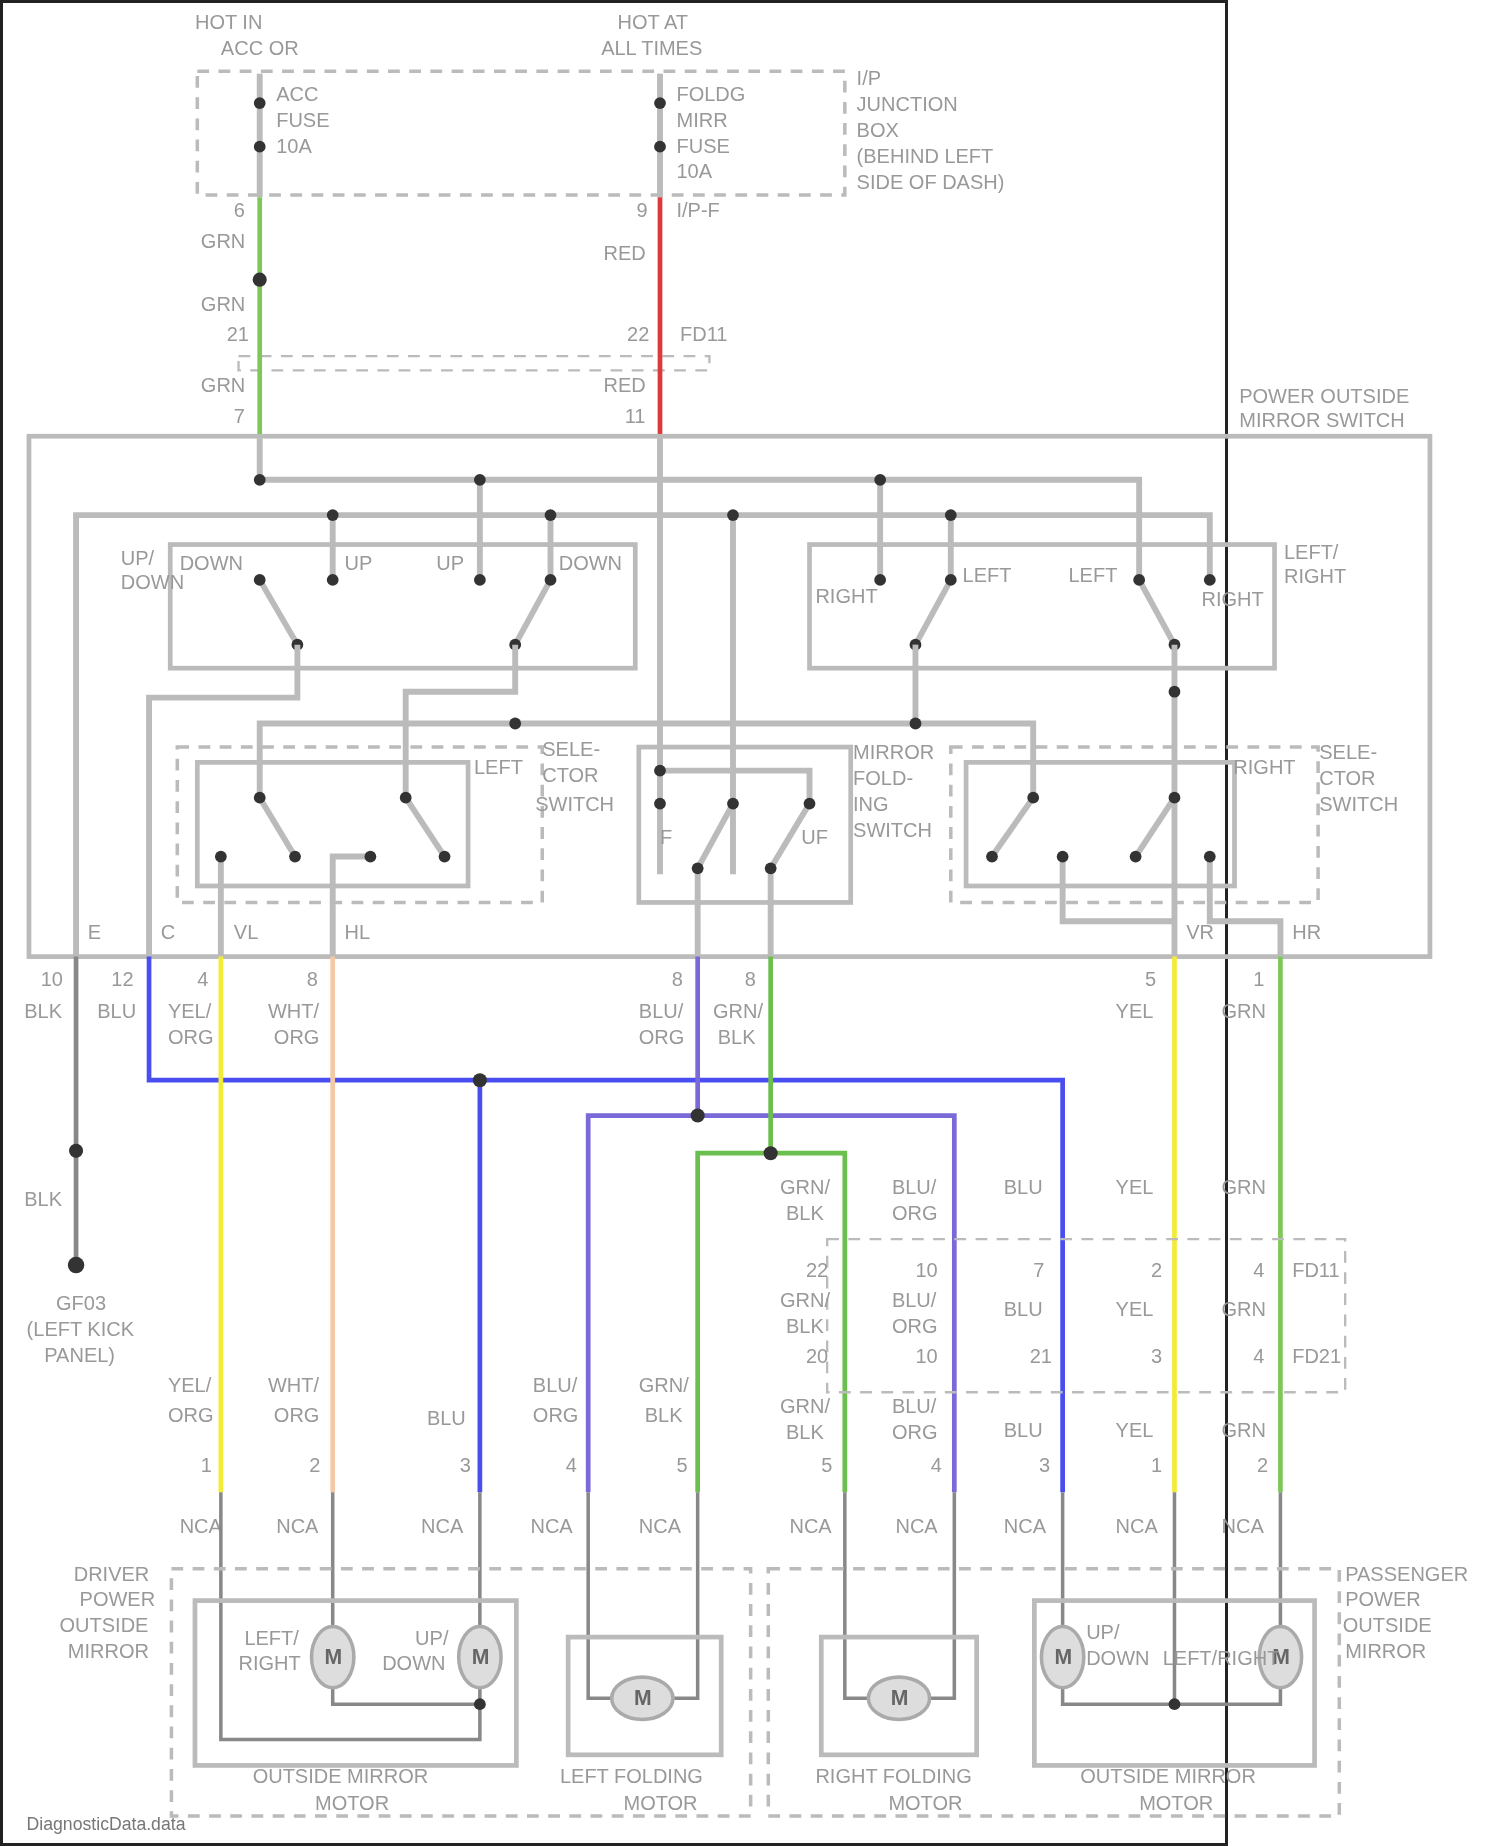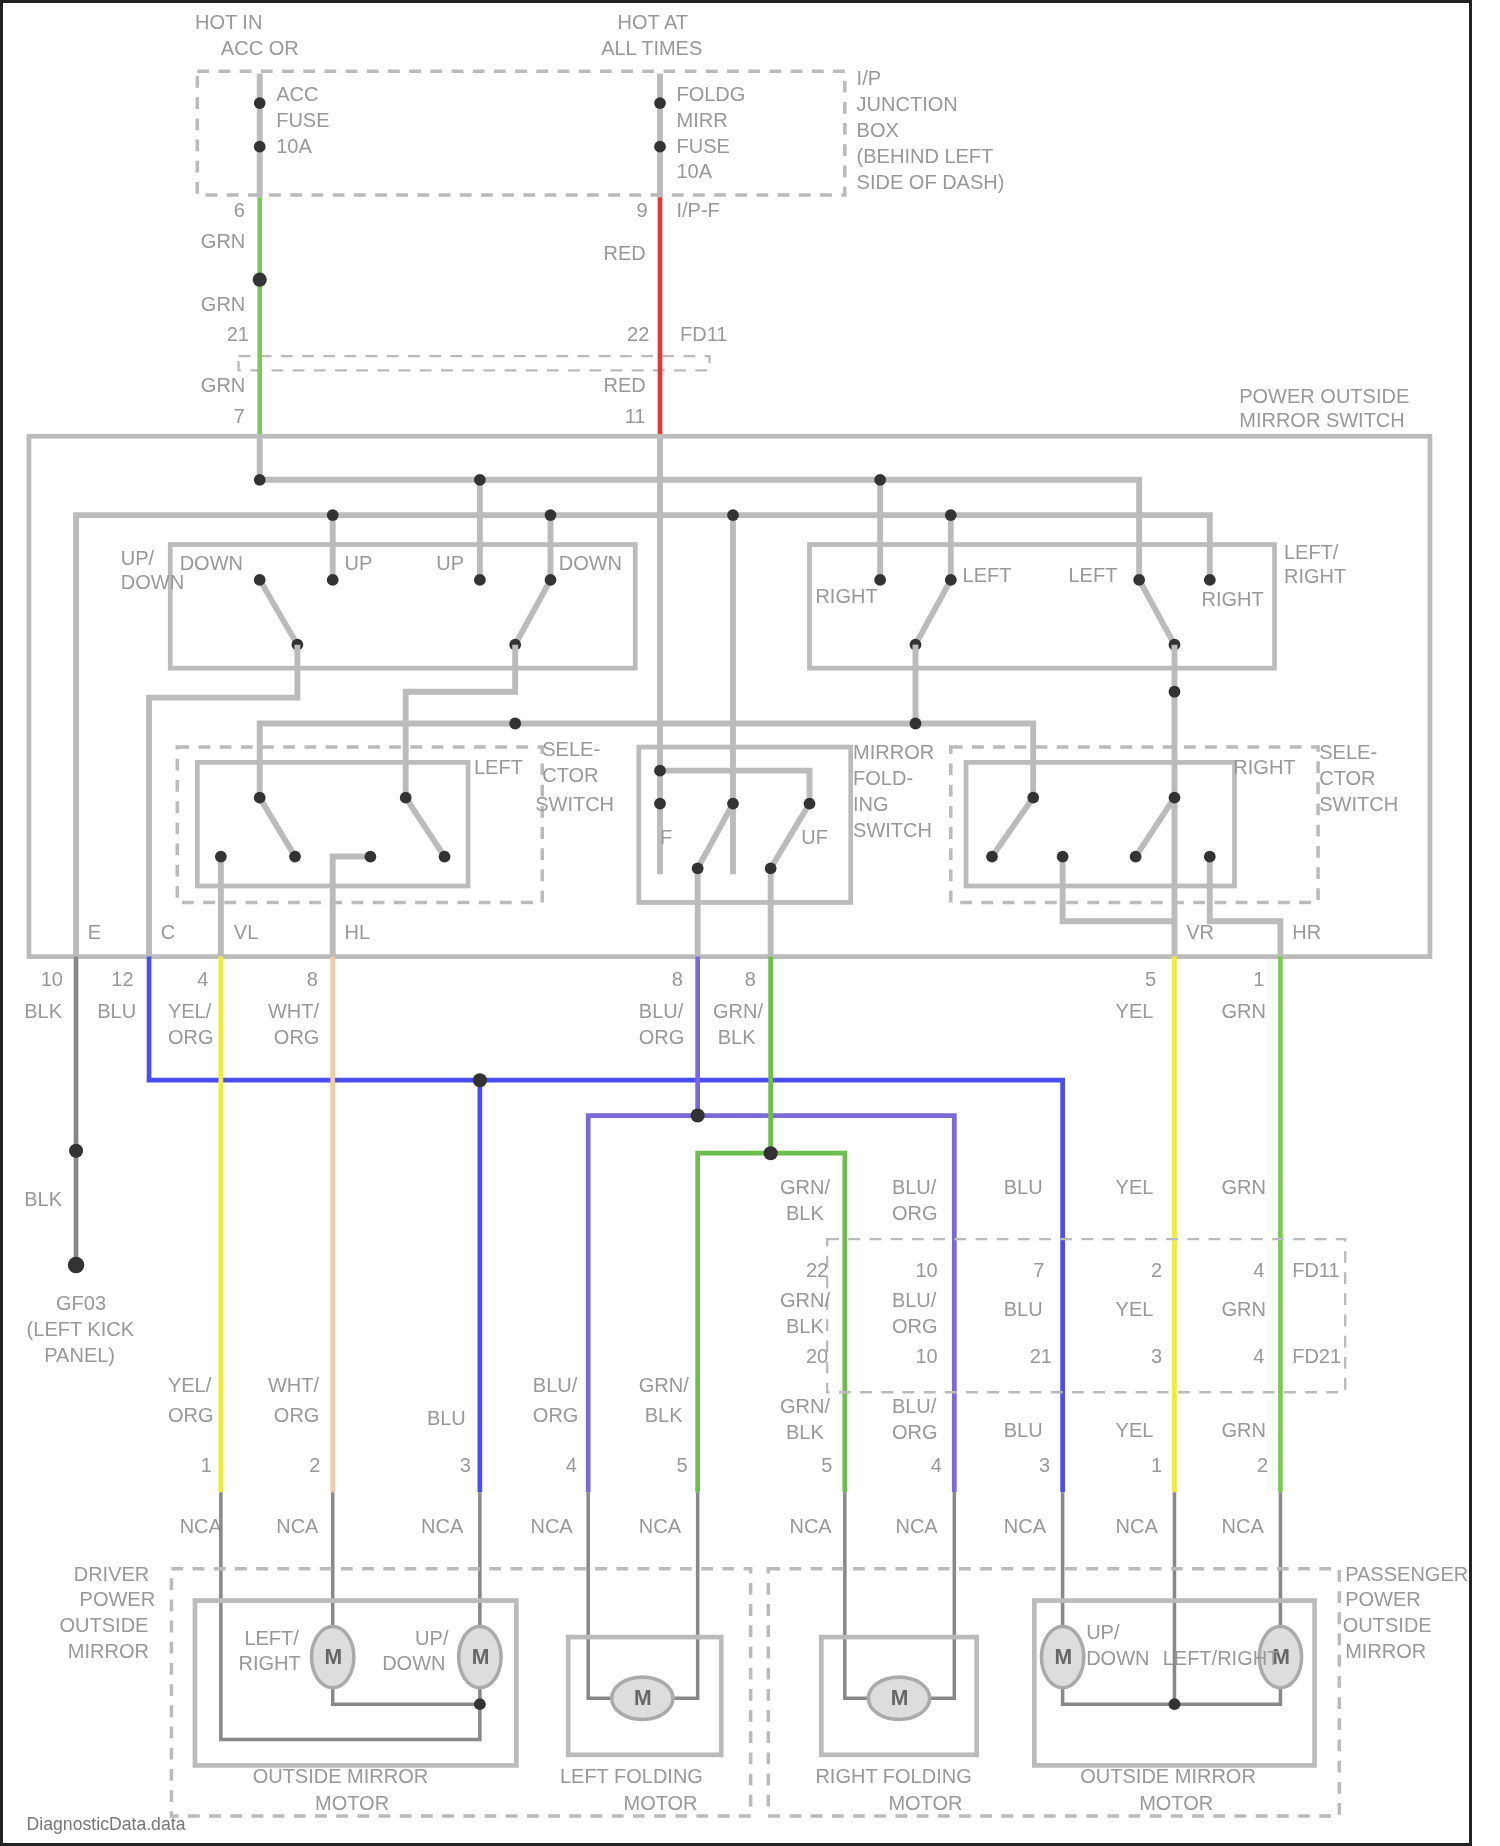--- a/index.html
+++ b/index.html
@@ -1,17 +1,17 @@
 <!DOCTYPE html>
 <html><head>
 <meta charset="utf-8">
 <style>
   html,body{margin:0;padding:0;background:#fff;}
   body{width:1500px;height:1846px;overflow:hidden;font-family:"Liberation Sans",sans-serif;}
-  #frame{position:absolute;left:0;top:0;width:1472px;height:1846px;box-sizing:border-box;border:3px solid #222;background:#fff;}
+  #frame{position:absolute;left:0;top:0;width:1228px;height:1846px;box-sizing:border-box;border:3px solid #222;background:#fff;}
   svg{position:absolute;left:0;top:0;}
   .w{stroke:#bbb;stroke-width:5;fill:none;}
   .box{stroke:#bbb;stroke-width:4;fill:none;}
   .dash{stroke:#bbb;stroke-width:3;fill:none;stroke-dasharray:10 8;}
   .t{font-size:17px;fill:#999;font-family:"Liberation Sans",sans-serif;}
   .dot{fill:#333;}
   .mot{fill:#ddd;stroke:#aaa;stroke-width:3;}
   .mt{font-size:18px;fill:#666;font-weight:bold;}
 </style>
 </head>

